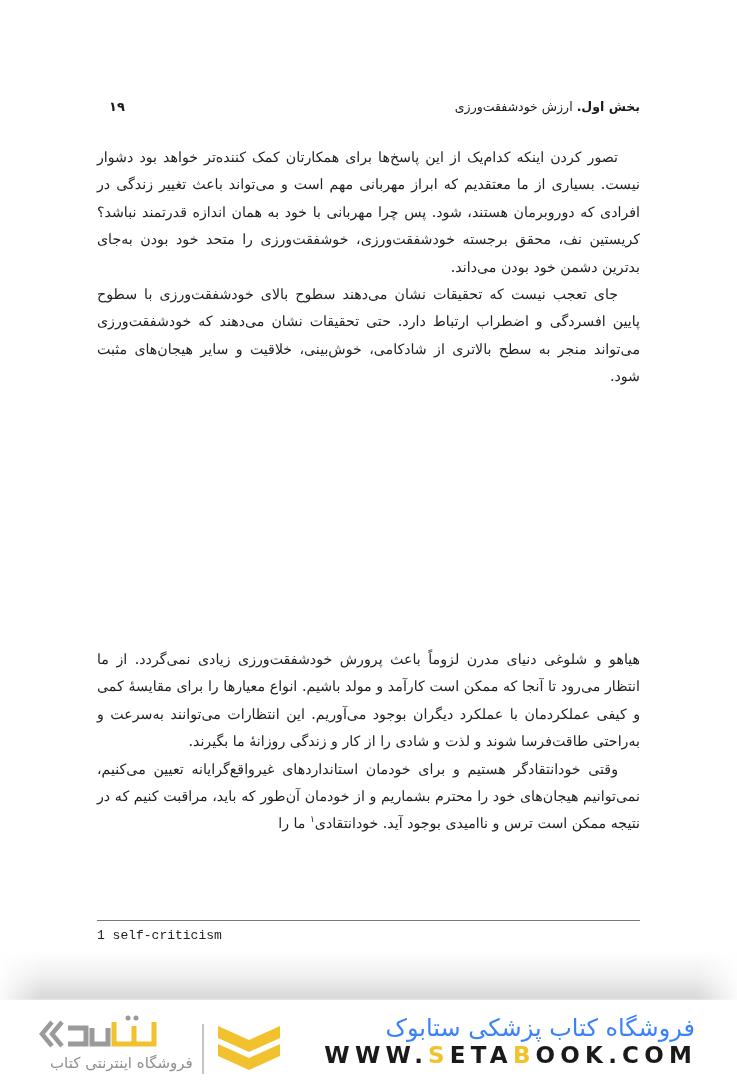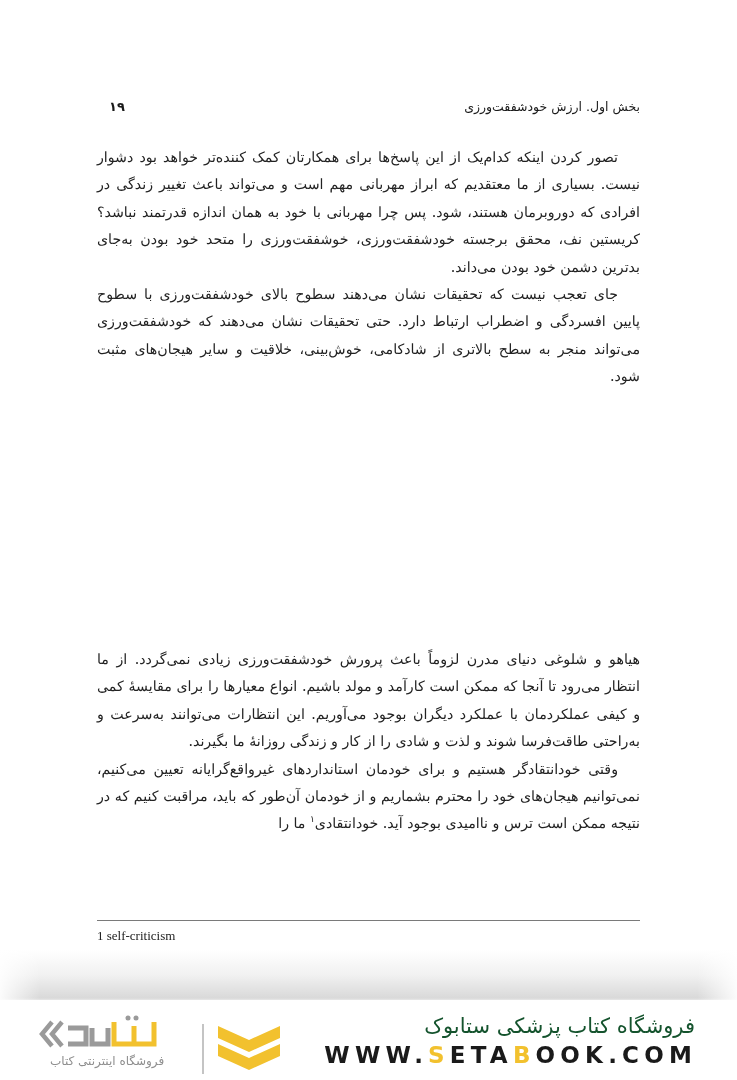--- a/index.html
+++ b/index.html
@@ -40,21 +40,21 @@
     direction: rtl;
     font-size: 12.5px;
     line-height: 22px;
   }
   .running-header .section-title {
     position: absolute;
     right: 0;
     top: 0;
     white-space: nowrap;
   }
-  .running-header .section-title b { font-weight: normal; margin-top: 12px; }
+  .running-header .section-title b { font-weight: bold; margin-top: 12px; }
   .running-header .page-number {
     position: absolute;
     left: 12px;
     top: 0;
     font-weight: bold;
     font-size: 13px;
   }
 
   .body-text {
     position: absolute;
@@ -95,21 +95,21 @@
     top: 920px;
     left: 97px;
     width: 543px;
     height: 1px;
     background: #7a7a7a;
   }
   .footnote {
     position: absolute;
     top: 926px;
     left: 97px;
-    font-family: Liberation Serif, serif;
+    font-family: Liberation Mono, monospace;
     font-size: 13px;
     line-height: 20px;
     color: #222;
     direction: ltr;
   }
   sup.fnref { font-size: 9px; vertical-align: super; line-height: 0; }
 
   
   .footer-banner {
     position: absolute;
@@ -132,21 +132,21 @@
     top: 0;
     width: 125px;
     height: 42px;
   }
   .logo-tagline {
     position: absolute;
     left: 12px;
     top: 40px;
     direction: rtl;
     font-family: "DejaVu Sans", sans-serif;
-    font-size: 12px;
+    font-size: 15px;
     color: #8f8f8f;
     white-space: nowrap;
   }
   .logo-divider {
     position: absolute;
     left: 164px;
     top: 10px;
     width: 2px;
     height: 50px;
     background: #c4c4c4;
@@ -157,22 +157,22 @@
     top: 8px;
     width: 66px;
     height: 54px;
   }
   .store-name {
     position: absolute;
     right: 42px;
     top: 14px;
     direction: rtl;
     font-family: "DejaVu Sans", sans-serif;
-    font-size: 21px;
-    color: #14532d;
+    font-size: 24px;
+    color: #3b82f6;
     white-space: nowrap;
   }
   .store-url {
     position: absolute;
     right: 40px;
     top: 42px;
     font-family: "DejaVu Sans", sans-serif;
     font-size: 23px;
     letter-spacing: 5.2px;
     color: #1a1a1a;

